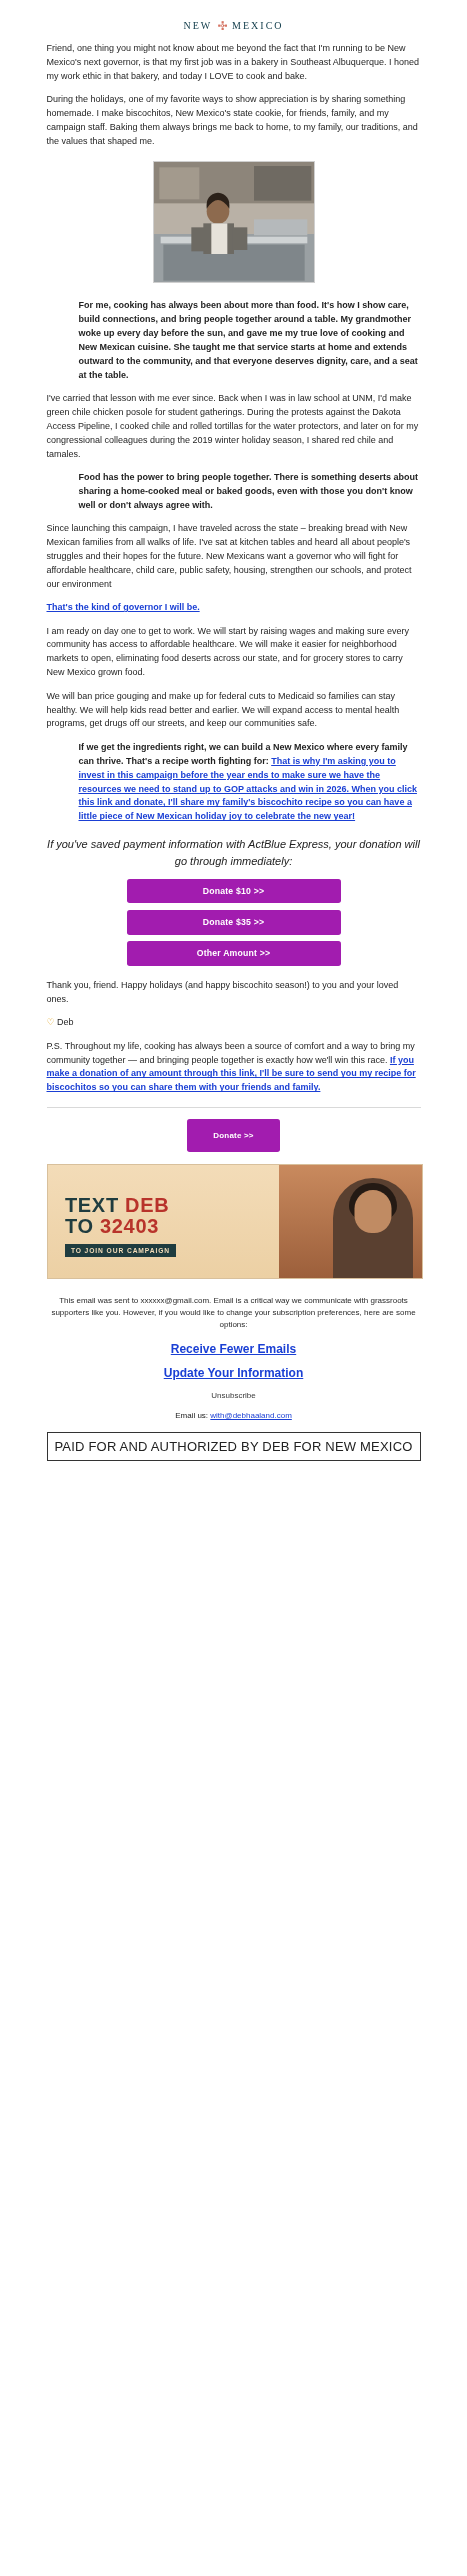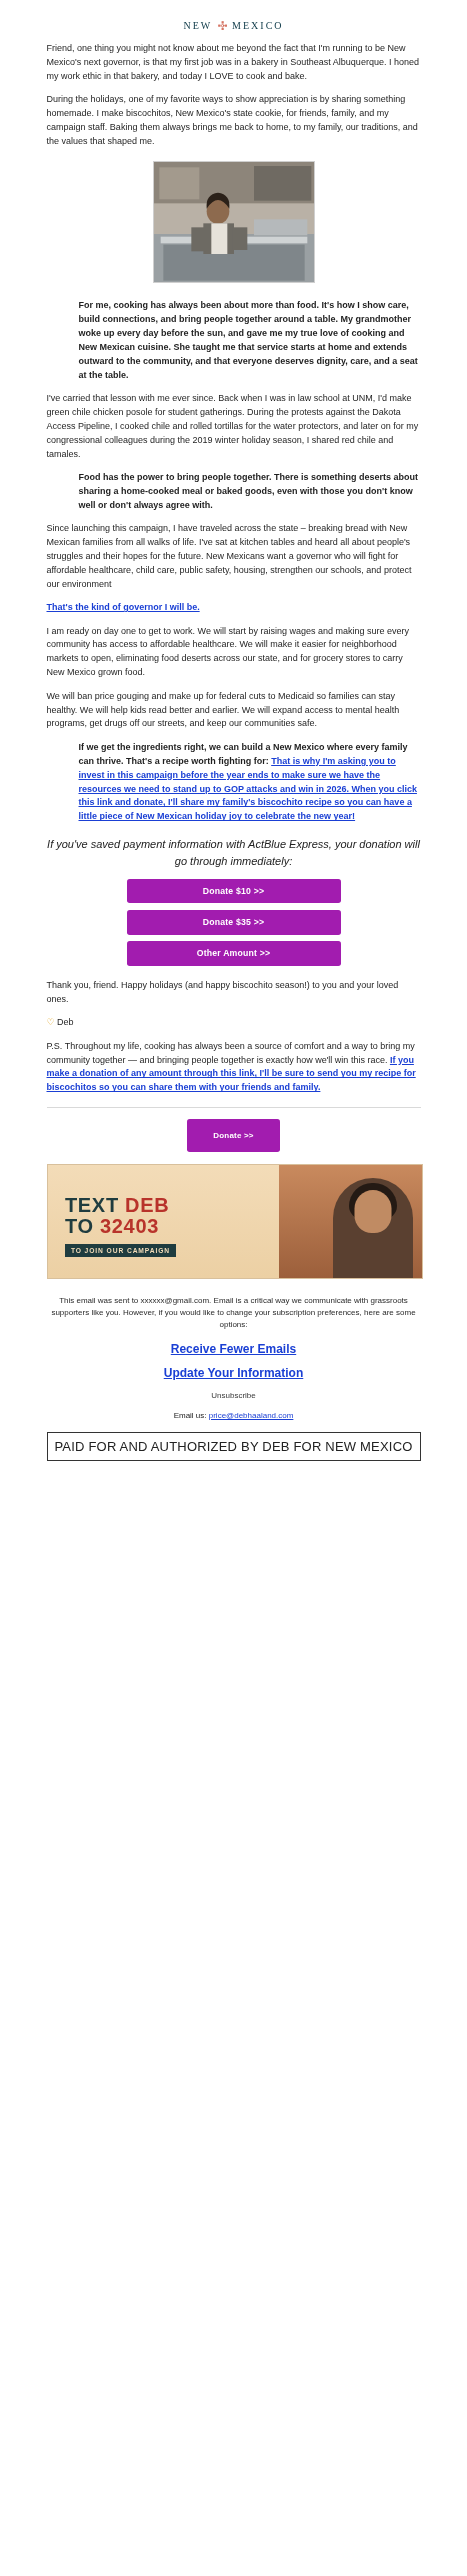--- a/index.html
+++ b/index.html
@@ -361,20 +361,20 @@
         <div class="banner-line3">TO JOIN OUR CAMPAIGN</div>
       </div>
     </div>
 
     <div class="footer">
       <p>This email was sent to xxxxxx@gmail.com. Email is a critical way we communicate with grassroots supporters like you. However, if you would like to change your subscription preferences, here are some options:</p>
       <a class="f-link" href="#">Receive Fewer Emails</a>
       <a class="f-link" href="#">Update Your Information</a>
       <a class="f-plain" href="#">Unsubscribe</a>
       <div class="f-email">
-        <span>Email us: </span><a class="plainlink" href="#">price@debhaaland.com</a>
+        <span>Email us: </span><a class="plainlink" href="#">with@debhaaland.com</a>
       </div>
       <div class="disclaimer">PAID FOR AND AUTHORIZED BY DEB FOR NEW MEXICO</div>
     </div>
 
   </div>
 </div>
 
 
 </body></html>

